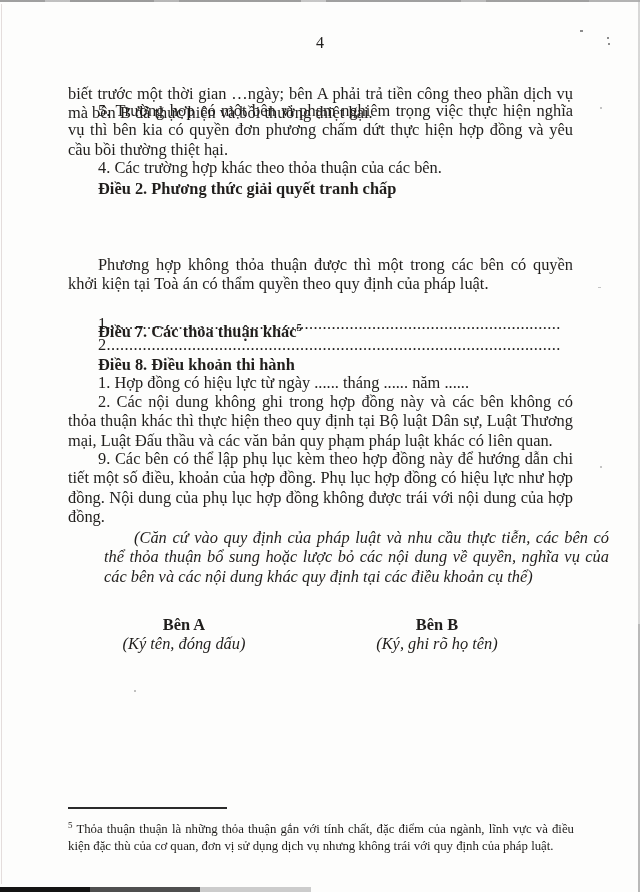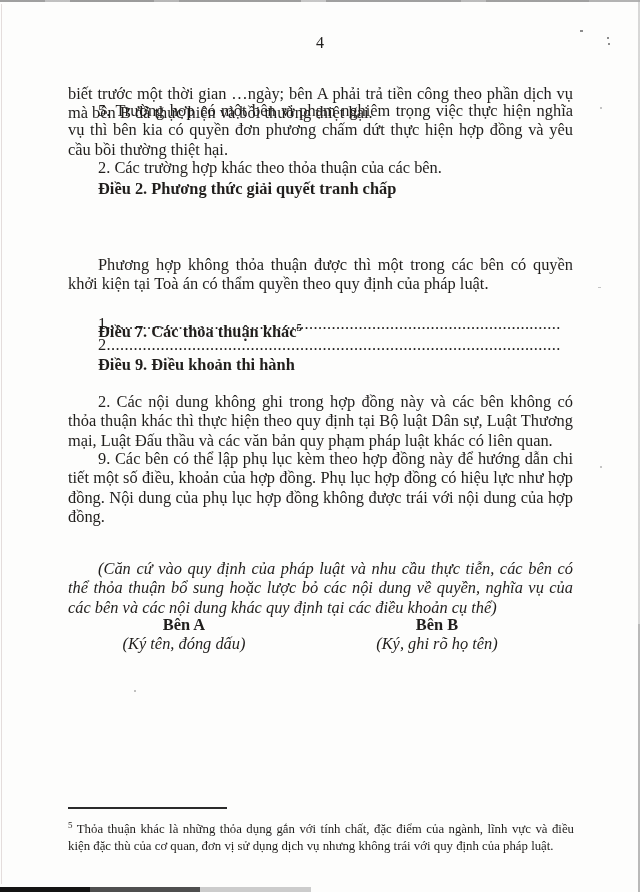--- a/index.html
+++ b/index.html
@@ -78,56 +78,57 @@
   <div class="abs top-edge"></div>
   <div class="abs left-edge"></div>
   <div class="abs right-edge"></div>
 
   <div class="abs pageno" style="top:34px;">4</div>
 
   <div class="abs body-text cont" style="top:62px;margin-top:22px;">biết trước một thời gian …ngày; bên A phải trả tiền công theo phần dịch vụ mà bên B đã thực hiện và bồi thường thiệt hại.</div>
 
   <div class="abs body-text para" style="top:101px;">5. Trường hợp có một bên vi phạm nghiêm trọng việc thực hiện nghĩa vụ thì bên kia có quyền đơn phương chấm dứt thực hiện hợp đồng và yêu cầu bồi thường thiệt hại.</div>
 
-  <div class="abs body-text para" style="top:158px;">2. Các trường hợp khác theo thỏa thuận của các bên.</div>
+  <div class="abs body-text para" style="top:158px;">4. Các trường hợp khác theo thỏa thuận của các bên.</div>
 
   <div class="abs body-text heading" style="top:179px;">Điều 2. Phương thức giải quyết tranh chấp</div>
 
 
   <div class="abs body-text para" style="top:255px;">Phương hợp không thỏa thuận được thì một trong các bên có quyền khởi kiện tại Toà án có thẩm quyền theo quy định của pháp luật.</div>
 
   <div class="abs body-text heading" style="top:280px;margin-top:38px;"><span>Điều 7. Các thỏa thuận khác</span><sup>5</sup></div>
 
   <div class="abs dotted" style="top:314px;">1........................................................................................................................................</div>
 
   <div class="abs dotted" style="top:335px;">2........................................................................................................................................</div>
 
-  <div class="abs body-text heading" style="top:355px;">Điều 9. Điều khoản thi hành</div>
+  <div class="abs body-text heading" style="top:355px;">Điều 8. Điều khoản thi hành</div>
 
+  <div class="abs body-text para" style="top:373px;">1. Hợp đồng có hiệu lực từ ngày ...... tháng ...... năm ......</div>
 
   <div class="abs body-text para" style="top:392px;">2. Các nội dung không ghi trong hợp đồng này và các bên không có thỏa thuận khác thì thực hiện theo quy định tại Bộ luật Dân sự, Luật Thương mại, Luật Đấu thầu và các văn bản quy phạm pháp luật khác có liên quan.</div>
 
   <div class="abs body-text para" style="top:449px;">9. Các bên có thể lập phụ lục kèm theo hợp đồng này để hướng dẫn chi tiết một số điều, khoản của hợp đồng. Phụ lục hợp đồng có hiệu lực như hợp đồng. Nội dung của phụ lục hợp đồng không được trái với nội dung của hợp đồng.</div>
 
 
-  <div class="abs body-text para italicpara" style="top:559px;">(Căn cứ vào quy định của pháp luật và nhu cầu thực tiễn, các bên có thể thỏa thuận bổ sung hoặc lược bỏ các nội dung về quyền, nghĩa vụ của các bên và các nội dung khác quy định tại các điều khoản cụ thể)</div>
+  <div class="abs body-text para italicpara" style="top:528px;margin-left:36px;">(Căn cứ vào quy định của pháp luật và nhu cầu thực tiễn, các bên có thể thỏa thuận bổ sung hoặc lược bỏ các nội dung về quyền, nghĩa vụ của các bên và các nội dung khác quy định tại các điều khoản cụ thể)</div>
 
   <div class="abs sig" style="left:327px;top:615px;width:220px;">
     <div class="sig-name">Bên B</div>
     <div class="sig-note">(Ký, ghi rõ họ tên)</div>
   </div>
 
   <div class="abs sig" style="left:84px;top:615px;width:200px;">
     <div class="sig-name">Bên A</div>
     <div class="sig-note">(Ký tên, đóng dấu)</div>
   </div>
 
   <div class="abs fn-rule"></div>
 
-  <div class="abs footnote"><sup>5</sup> <span>Thỏa thuận khác là những thỏa dụng gắn với tính chất, đặc điểm của ngành, lĩnh vực và điều kiện đặc thù của cơ quan, đơn vị sử dụng dịch vụ nhưng không trái với quy định của pháp luật.</span></div>
+  <div class="abs footnote"><sup>5</sup> <span>Thỏa thuận thuận là những thỏa thuận gắn với tính chất, đặc điểm của ngành, lĩnh vực và điều kiện đặc thù của cơ quan, đơn vị sử dụng dịch vụ nhưng không trái với quy định của pháp luật.</span></div>
 
   <div class="abs bottom-bar"></div>
 
   <div class="abs speck" style="left:580px;top:30px;width:3px;height:2px;"></div>
   <div class="abs speck" style="left:607px;top:37px;width:2px;height:2px;"></div>
   <div class="abs speck" style="left:608px;top:43px;width:2px;height:2px;"></div>
   <div class="abs speck" style="left:600px;top:107px;width:2px;height:2px;opacity:.5;"></div>
   <div class="abs speck" style="left:598px;top:287px;width:3px;height:1px;opacity:.5;"></div>
   <div class="abs speck" style="left:600px;top:466px;width:2px;height:2px;opacity:.5;"></div>
   <div class="abs speck" style="left:134px;top:690px;width:2px;height:2px;opacity:.55;"></div>

